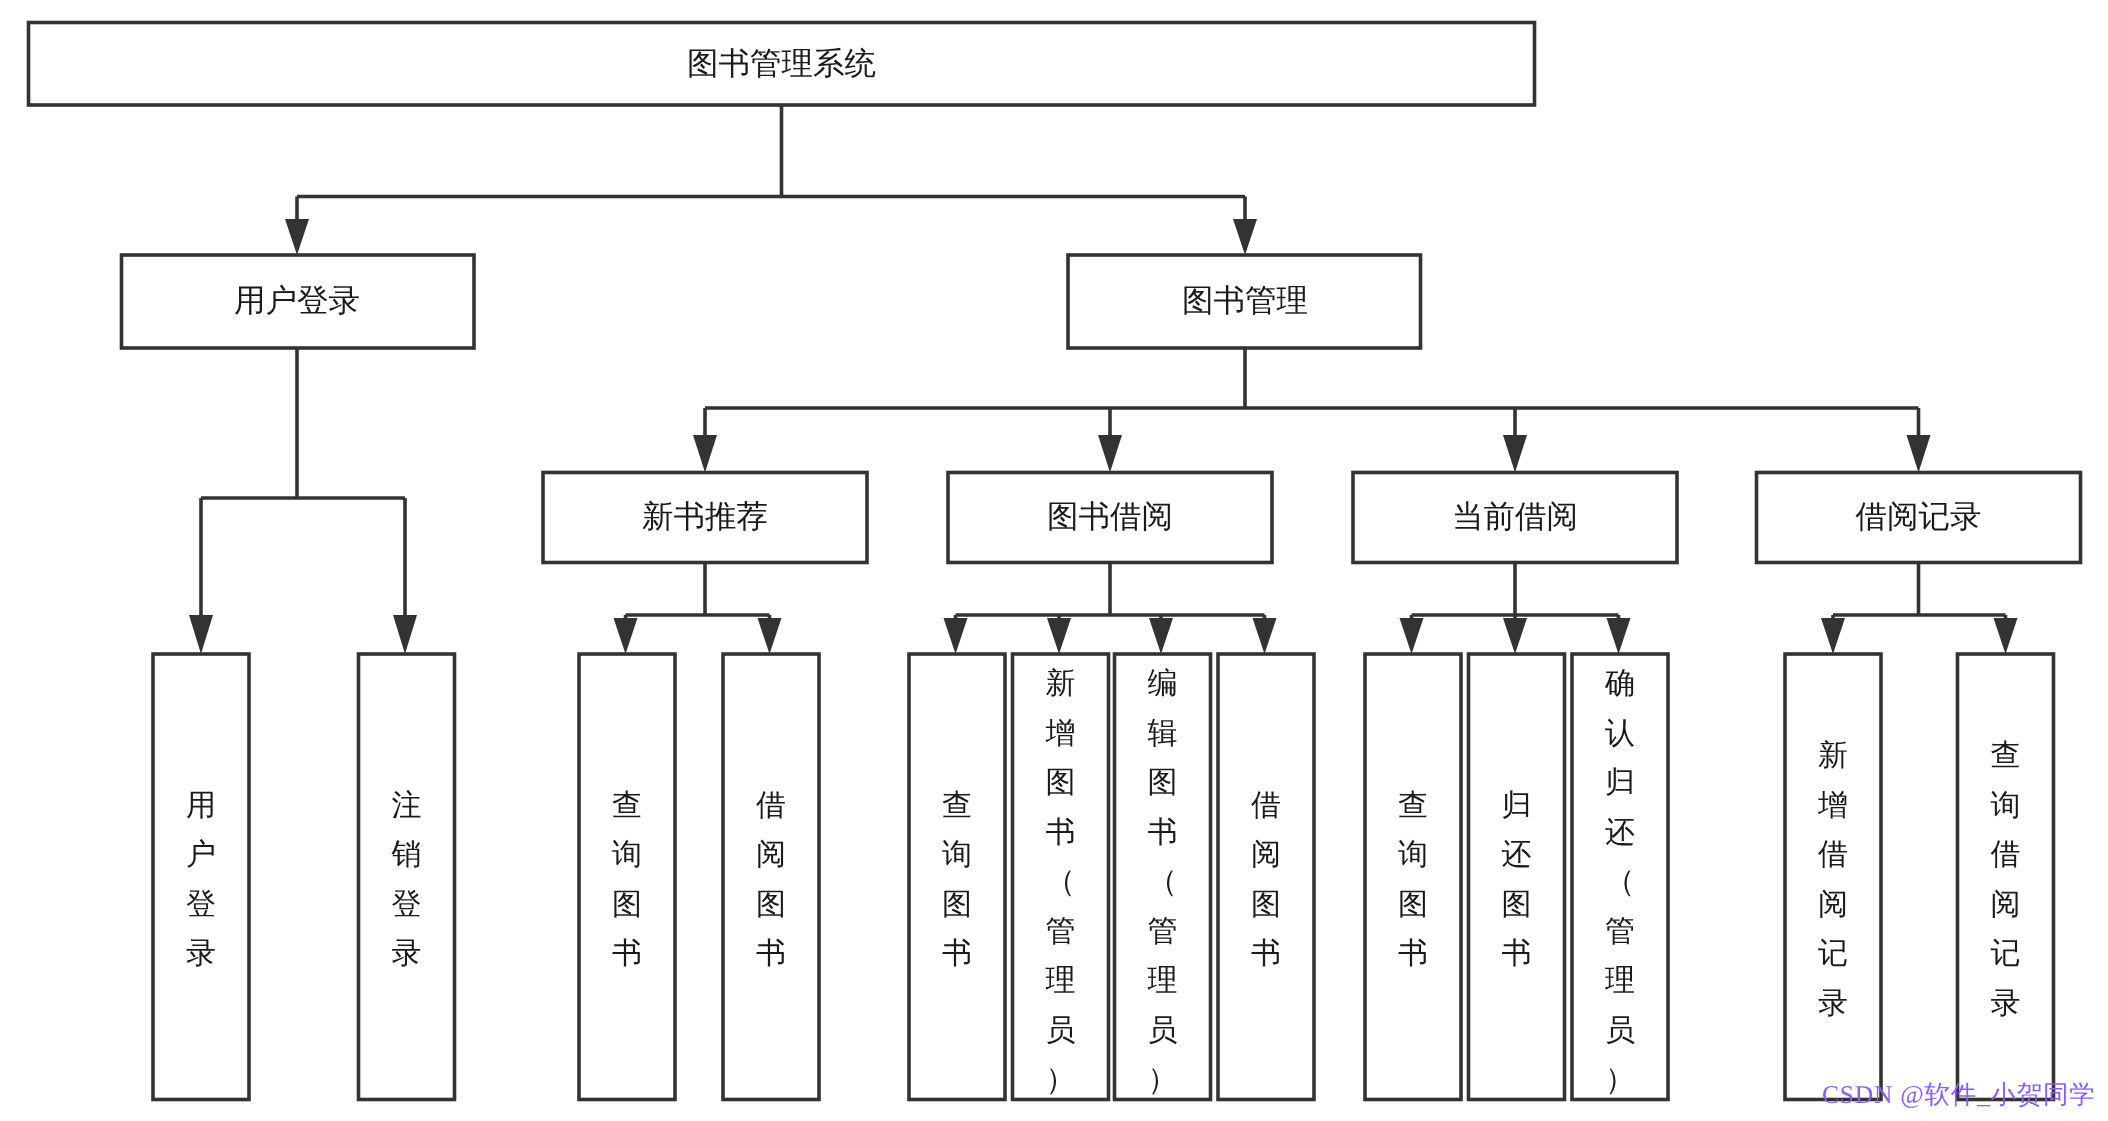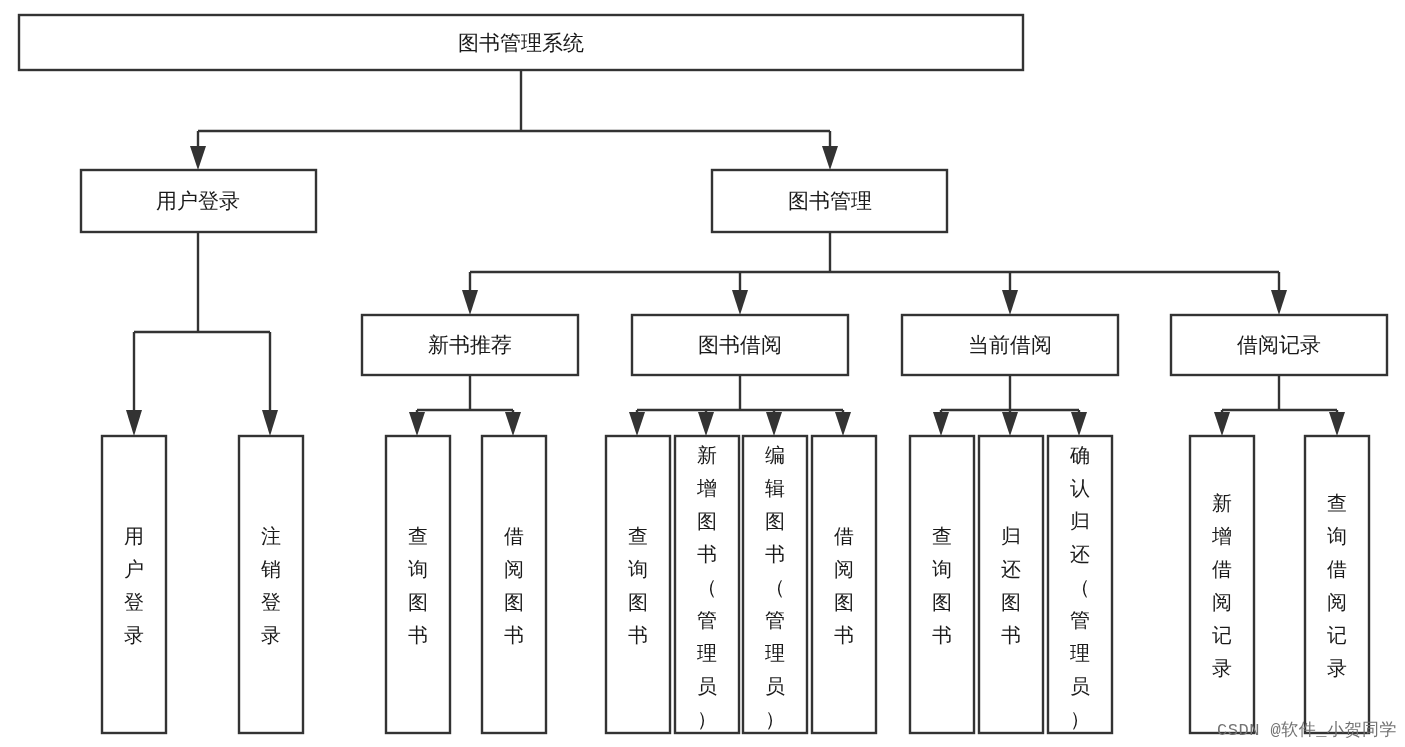--- a/index.html
+++ b/index.html
@@ -44,23 +44,23 @@
     stroke-linecap: butt;
   }
   .arrow-head {
     fill: #333333;
     stroke: none;
   }
   .watermark {
     position: absolute;
     right: 8px;
     bottom: 6px;
-    font-family: Liberation Mono, monospace;
+    font-family: Liberation Serif, serif;
     font-size: 17px;
-    color: #737373;
+    color: #8b5cf6;
     white-space: nowrap;
     letter-spacing: 0.5px;
   }
 </style>
 </head>
 <body>
 
 <svg id="diagram" viewBox="0 0 1405 747" xmlns="http://www.w3.org/2000/svg">
 
   <g>

